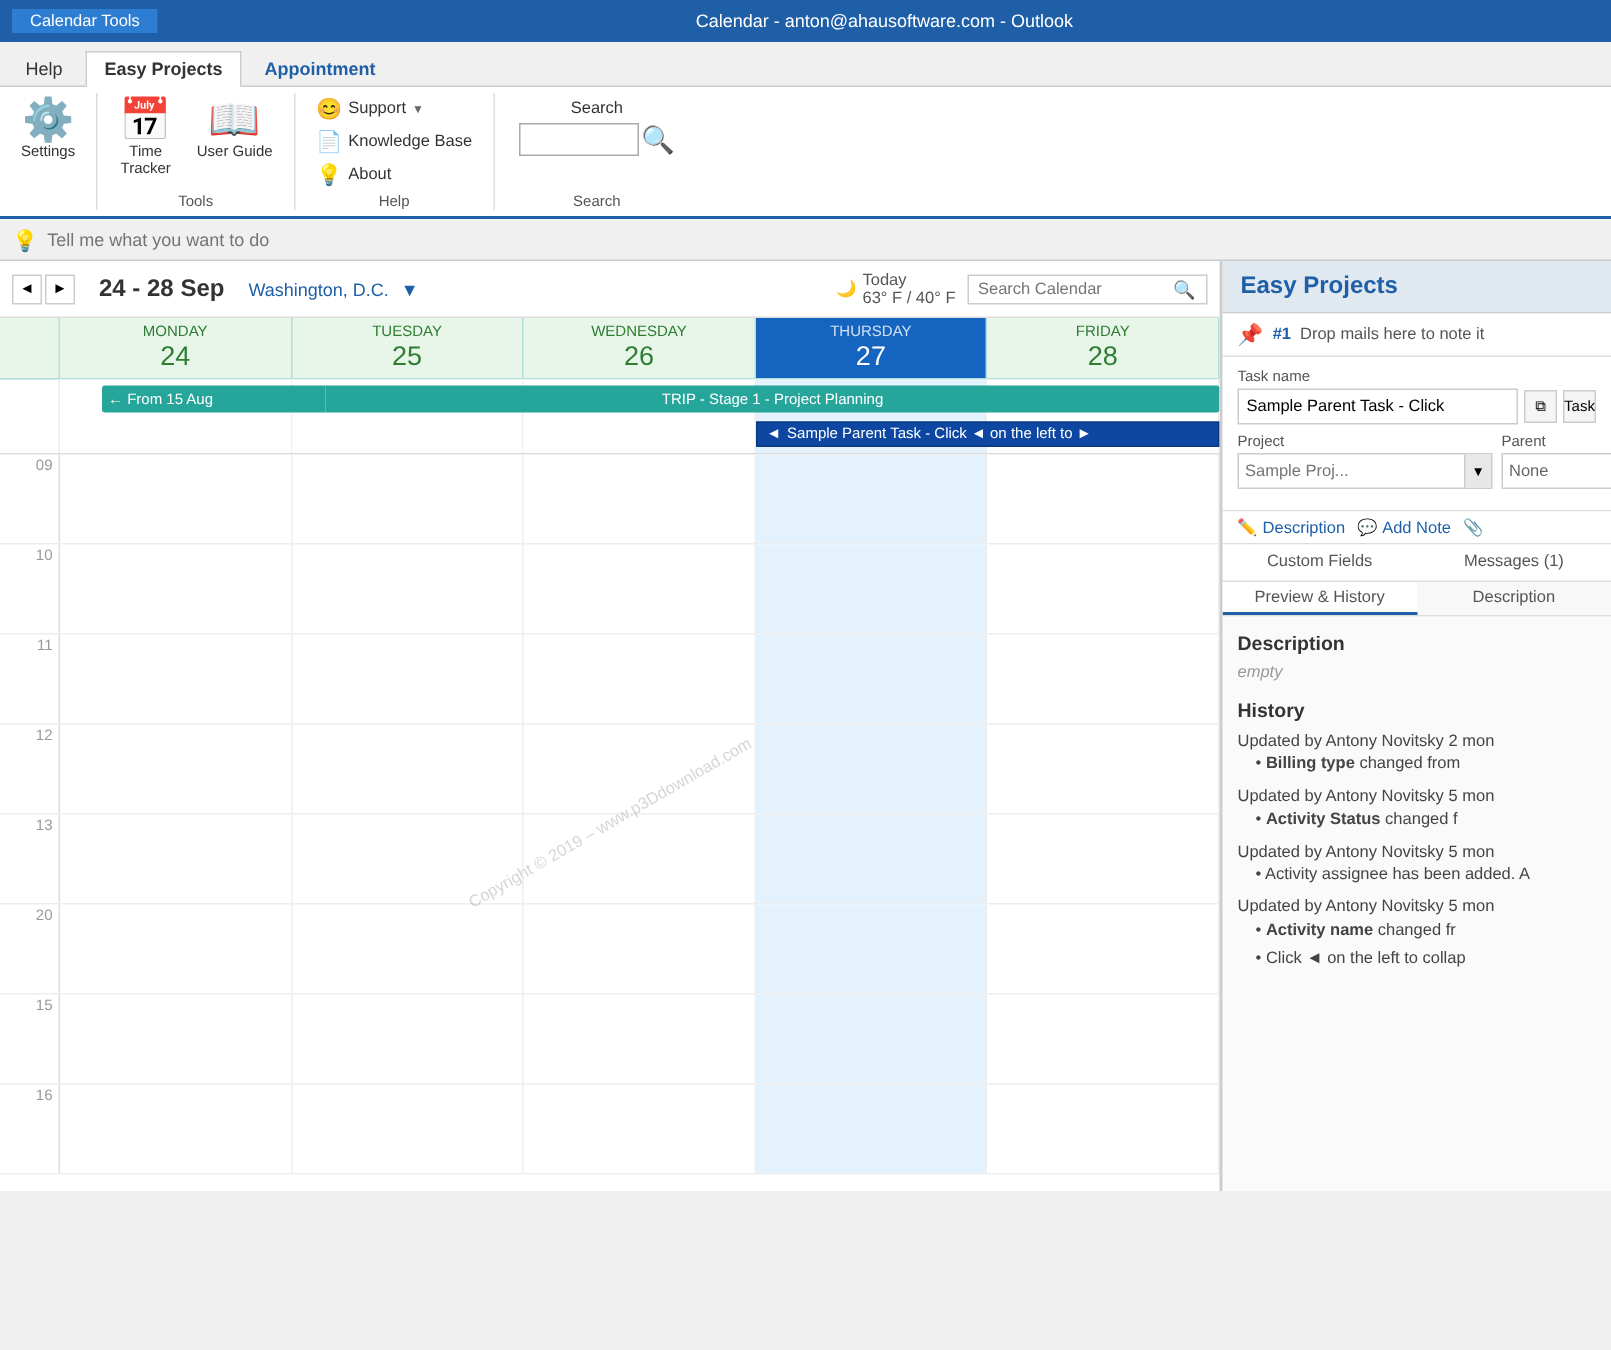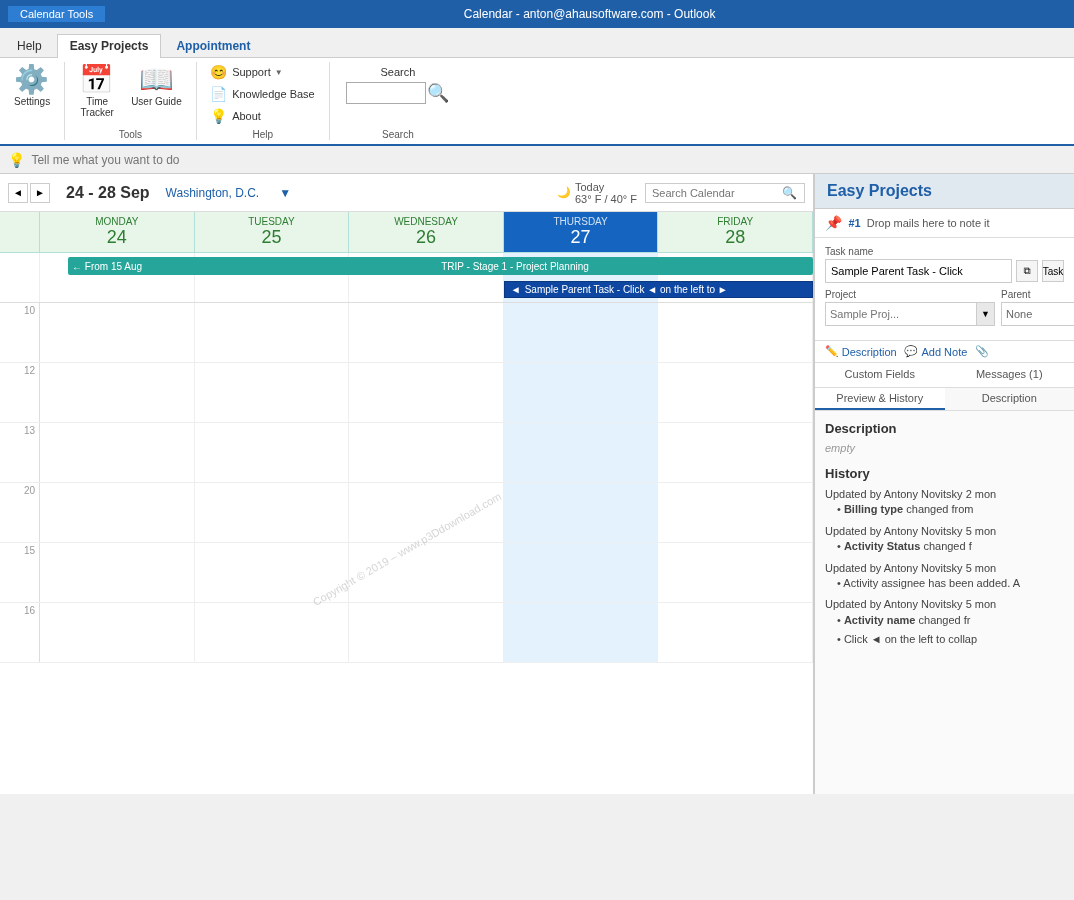--- a/index.html
+++ b/index.html
@@ -179,21 +179,21 @@
     .cal-nav-btn {
       width: 20px; height: 20px;
       background: white;
       border: 1px solid #ccc;
       cursor: pointer;
       display: flex; align-items: center; justify-content: center;
       font-size: 10px;
     }
     .cal-date-range { font-size: 16px; font-weight: bold; color: #333; margin: 0 8px; }
     .cal-location {
-      display: flex; align-items: center; gap: 20px;
+      display: flex; align-items: center; gap: 8px;
       color: #1e5fa8; font-size: 12px; cursor: pointer;
     }
     .cal-weather { margin-left: auto; display: flex; align-items: center; gap: 4px; font-size: 11px; color: #555; }
     .cal-search-box {
       display: flex; align-items: center;
       border: 1px solid #ccc;
       padding: 2px 6px;
       width: 160px;
       background: white;
     }
@@ -593,21 +593,37 @@
             <span>◄</span>
             <span>Sample Parent Task - Click ◄ on the left to ►</span>
           </div>
         </div>
       </div>
 
       <div class="cal-time-grid" style="position:relative;">
         <div class="watermark">Copyright © 2019 – www.p3Ddownload.com</div>
 
         <div class="time-row">
+          <div class="time-label">09</div>
+          <div class="time-cell"></div>
+          <div class="time-cell"></div>
+          <div class="time-cell"></div>
+          <div class="time-cell today-col"></div>
+          <div class="time-cell"></div>
+        </div>
+        <div class="time-row">
           <div class="time-label">10</div>
+          <div class="time-cell"></div>
+          <div class="time-cell"></div>
+          <div class="time-cell"></div>
+          <div class="time-cell today-col"></div>
+          <div class="time-cell"></div>
+        </div>
+        <div class="time-row">
+          <div class="time-label">11</div>
           <div class="time-cell"></div>
           <div class="time-cell"></div>
           <div class="time-cell"></div>
           <div class="time-cell today-col"></div>
           <div class="time-cell"></div>
         </div>
         <div class="time-row">
           <div class="time-label">12</div>
           <div class="time-cell"></div>
           <div class="time-cell"></div>

